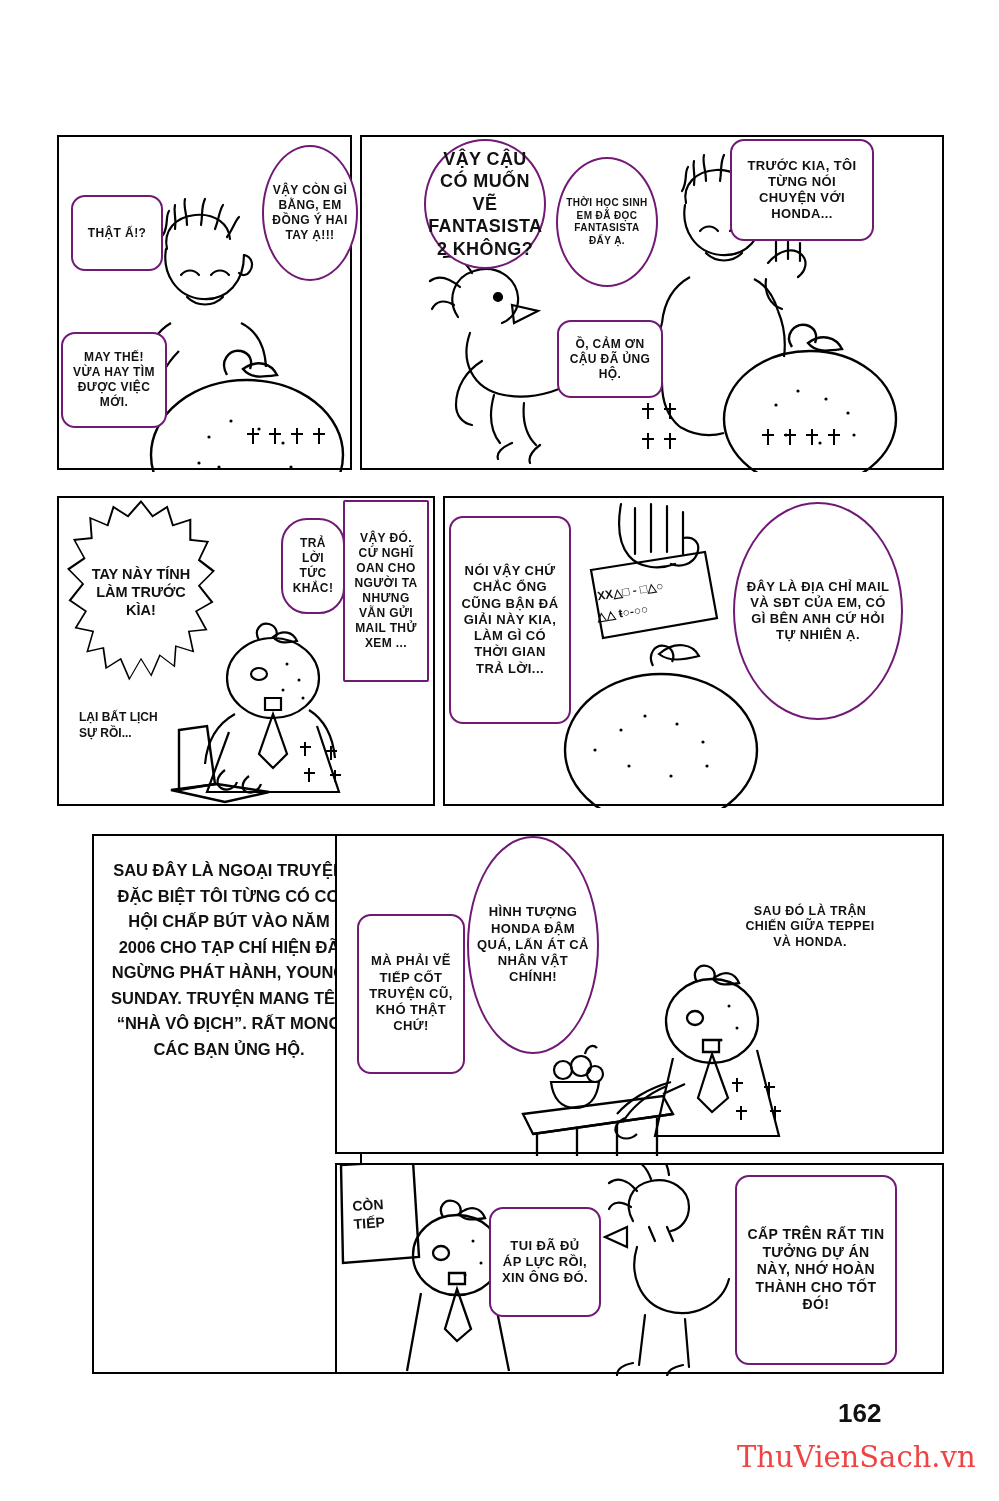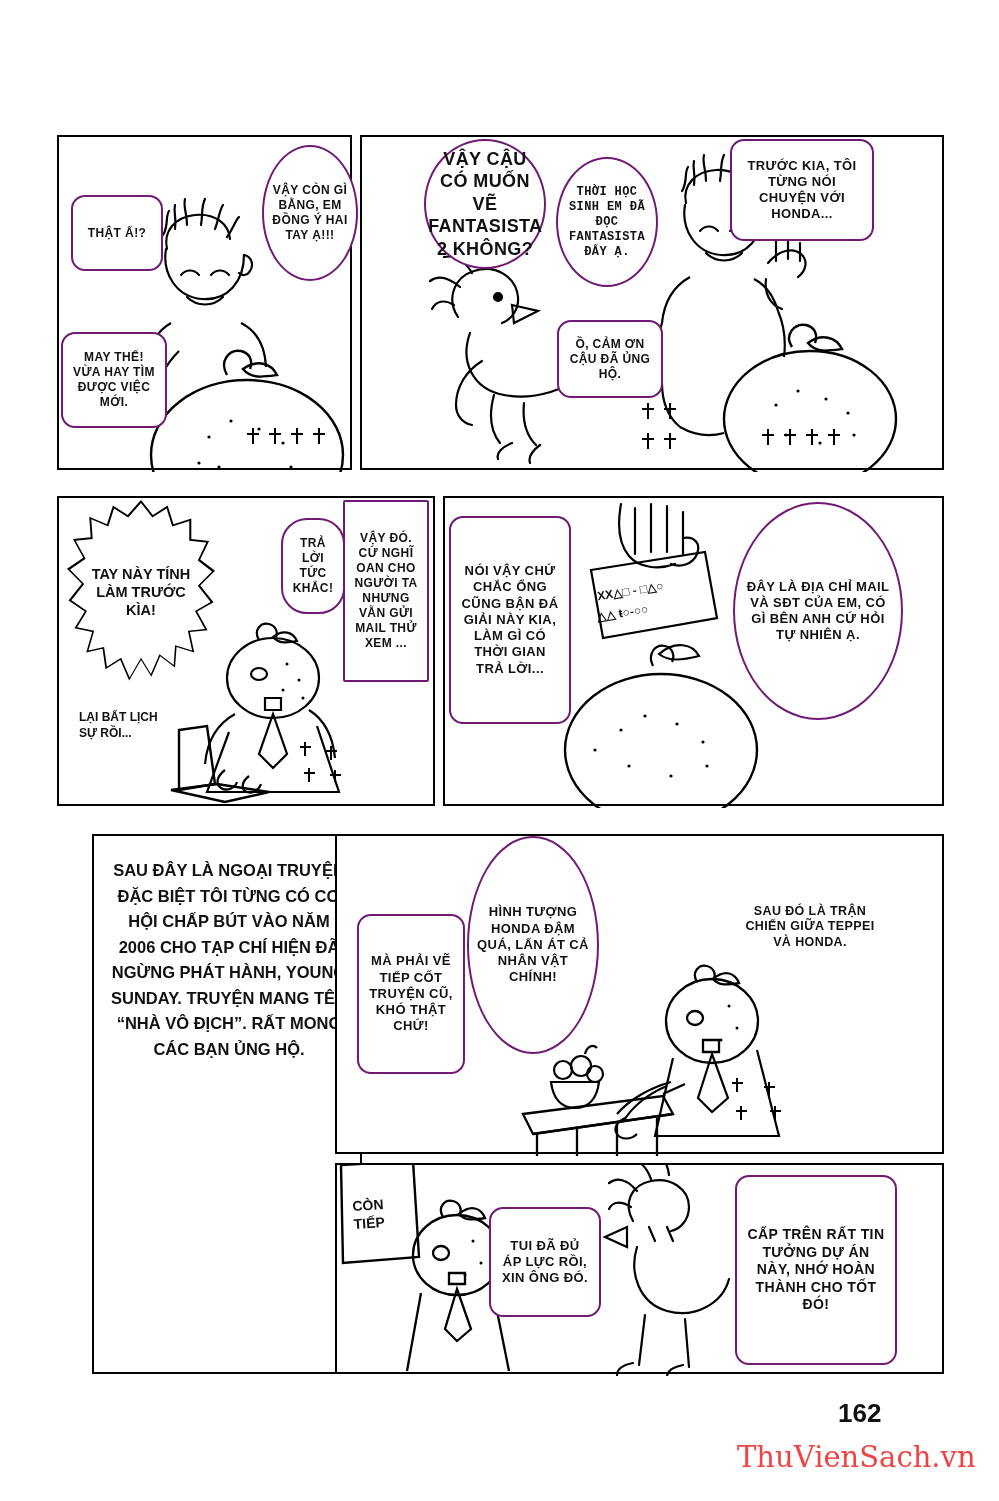--- a/index.html
+++ b/index.html
@@ -169,21 +169,21 @@
       <svg width="90" height="24" viewBox="0 0 90 24">
           <g stroke="#000" stroke-width="2" fill="none">
         <path d="M8 4 v16 M2 10 h12 M30 4 v16 M24 10 h12 M52 4 v16 M46 10 h12 M74 4 v16 M68 10 h12"></path>
       </g>
         </svg>
     </div>
 
     <div class="balloon oval" style="left:62px;top:2px;width:122px;height:130px;font-size:18px;">VẬY CẬU CÓ MUỐN VẼ FANTASISTA 2 KHÔNG?</div>
 
 
-    <div class="balloon oval" style="left:194px;top:20px;width:102px;height:130px;font-size:12px;font-family:Liberation Mono, monospace;">THỜI HỌC SINH EM ĐÃ ĐỌC FANTASISTA ĐẤY Ạ.</div>
+    <div class="balloon oval" style="left:194px;top:20px;width:102px;height:130px;font-size:10px;">THỜI HỌC SINH EM ĐÃ ĐỌC FANTASISTA ĐẤY Ạ.</div>
 
     <div class="balloon rounded" style="left:368px;top:2px;width:144px;height:102px;font-size:13px;">TRƯỚC KIA, TÔI TỪNG NÓI CHUYỆN VỚI HONDA...</div>
 
     <div class="balloon rounded" style="left:195px;top:183px;width:106px;height:78px;font-size:12px;">Ồ, CẢM ƠN CẬU ĐÃ ỦNG HỘ.</div>
   </div>
 
   <div class="panel" style="left:57px;top:496px;width:378px;height:310px;">
     <svg class="art" style="left:0;top:0;" width="378" height="310" viewBox="0 0 378 310">
 
       <g fill="none" stroke="#000" stroke-width="2.2">

